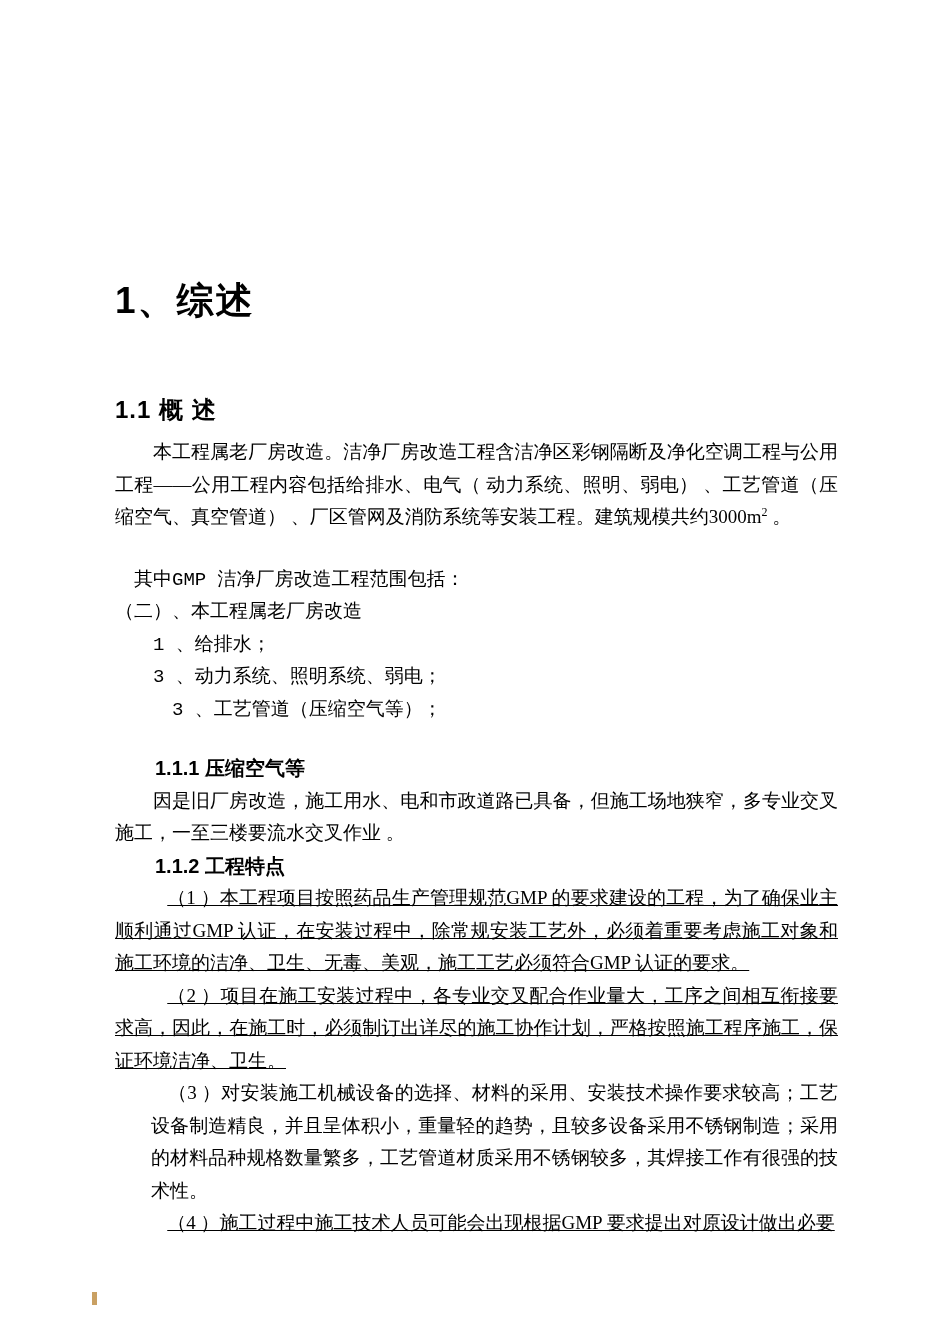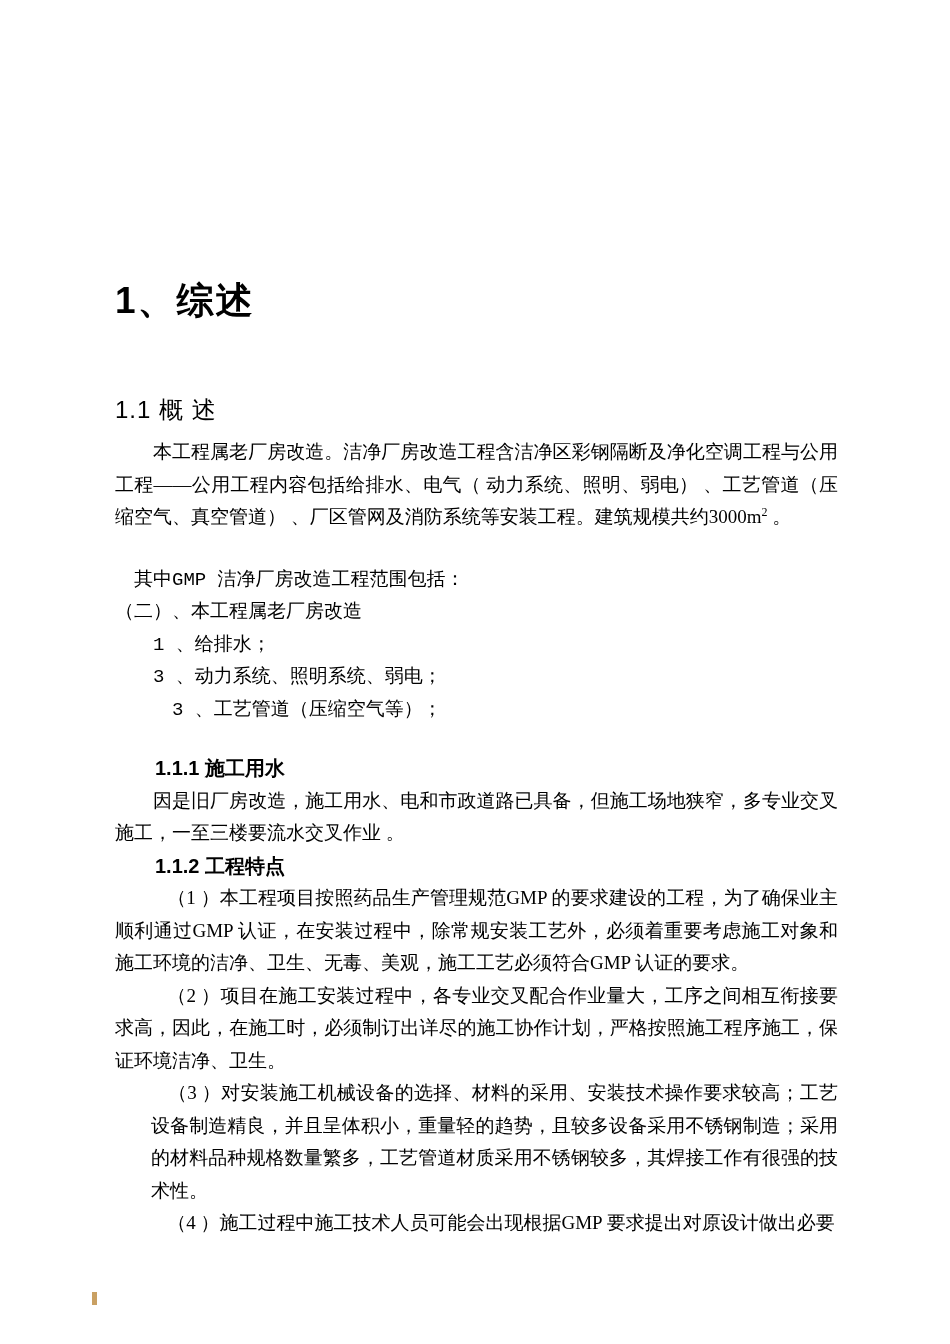--- a/index.html
+++ b/index.html
@@ -25,21 +25,21 @@
   .h1 {
     font-family: "Liberation Sans", "DejaVu Sans", sans-serif;
     font-weight: 800;
     font-size: 37px;
     line-height: 42px;
     letter-spacing: 2px;
     margin: 0 0 74px 0;
   }
   .h2 {
     font-family: "Liberation Sans", "DejaVu Sans", sans-serif;
-    font-weight: 400;
+    font-weight: 700;
     font-size: 24px;
     line-height: 28px;
     margin: 0 0 12px 0;
     letter-spacing: 1px;
   }
   .body-text {
     font-size: 19px;
     line-height: 32.5px;
     text-align: justify;
     margin: 0;
@@ -58,20 +58,21 @@
     font-family: "Liberation Sans", "DejaVu Sans", sans-serif;
     font-weight: 800;
     font-size: 20px;
     line-height: 32.5px;
     margin: 24px 0 0 0;
     text-indent: 2em;
   }
   .h3.first { margin-top: 26px; }
   .para-num {
     text-indent: 2.75em;
+    text-decoration: underline;
   }
   .para-block-indent {
     margin-left: 36px;
     width: 687px;
     text-indent: 17px;
   }
   sup.sq {
     font-size: 12px;
     vertical-align: super;
     line-height: 0;
@@ -98,21 +99,21 @@
     <p class="body-text indent2"><span>本工程属老厂房改造。洁净厂房改造工程含洁净区彩钢隔断及净化空调工程与公用工程——公用工程内容包括给排水、电气（ 动力系统、照明、弱电） 、工艺管道（压缩空气、真空管道） 、厂区管网及消防系统等安装工程。建筑规模共约3000m</span><sup class="sq">2</sup><span> 。</span></p>
 
     <div class="spacer-line"></div>
 
     <p class="scope-line indent1">其中GMP 洁净厂房改造工程范围包括：</p>
     <p class="scope-line">（二）、本工程属老厂房改造</p>
     <p class="scope-line indent2">1 、给排水；</p>
     <p class="scope-line indent2">3 、动力系统、照明系统、弱电；</p>
     <p class="scope-line indent3">3 、工艺管道（压缩空气等）；</p>
 
-    <h3 class="h3 first">1.1.1  施工用水</h3>
+    <h3 class="h3 first">1.1.1  压缩空气等</h3>
     <p class="body-text indent2">因是旧厂房改造，施工用水、电和市政道路已具备，但施工场地狭窄，多专业交叉施工，一至三楼要流水交叉作业   。</p>
 
     <h3 class="h3" style="margin-top:0;">1.1.2  工程特点</h3>
     <p class="body-text para-num">（1 ）本工程项目按照药品生产管理规范GMP  的要求建设的工程，为了确保业主顺利通过GMP  认证，在安装过程中，除常规安装工艺外，必须着重要考虑施工对象和施工环境的洁净、卫生、无毒、美观，施工工艺必须符合GMP  认证的要求。</p>
     <p class="body-text para-num">（2 ）项目在施工安装过程中，各专业交叉配合作业量大，工序之间相互衔接要求高，因此，在施工时，必须制订出详尽的施工协作计划，严格按照施工程序施工，保证环境洁净、卫生。</p>
     <p class="body-text para-block-indent">（3 ）对安装施工机械设备的选择、材料的采用、安装技术操作要求较高；工艺设备制造精良，并且呈体积小，重量轻的趋势，且较多设备采用不锈钢制造；采用的材料品种规格数量繁多，工艺管道材质采用不锈钢较多，其焊接工作有很强的技术性。</p>
     <p class="body-text para-num">（4 ）施工过程中施工技术人员可能会出现根据GMP  要求提出对原设计做出必要</p>
 
   </div>
 

